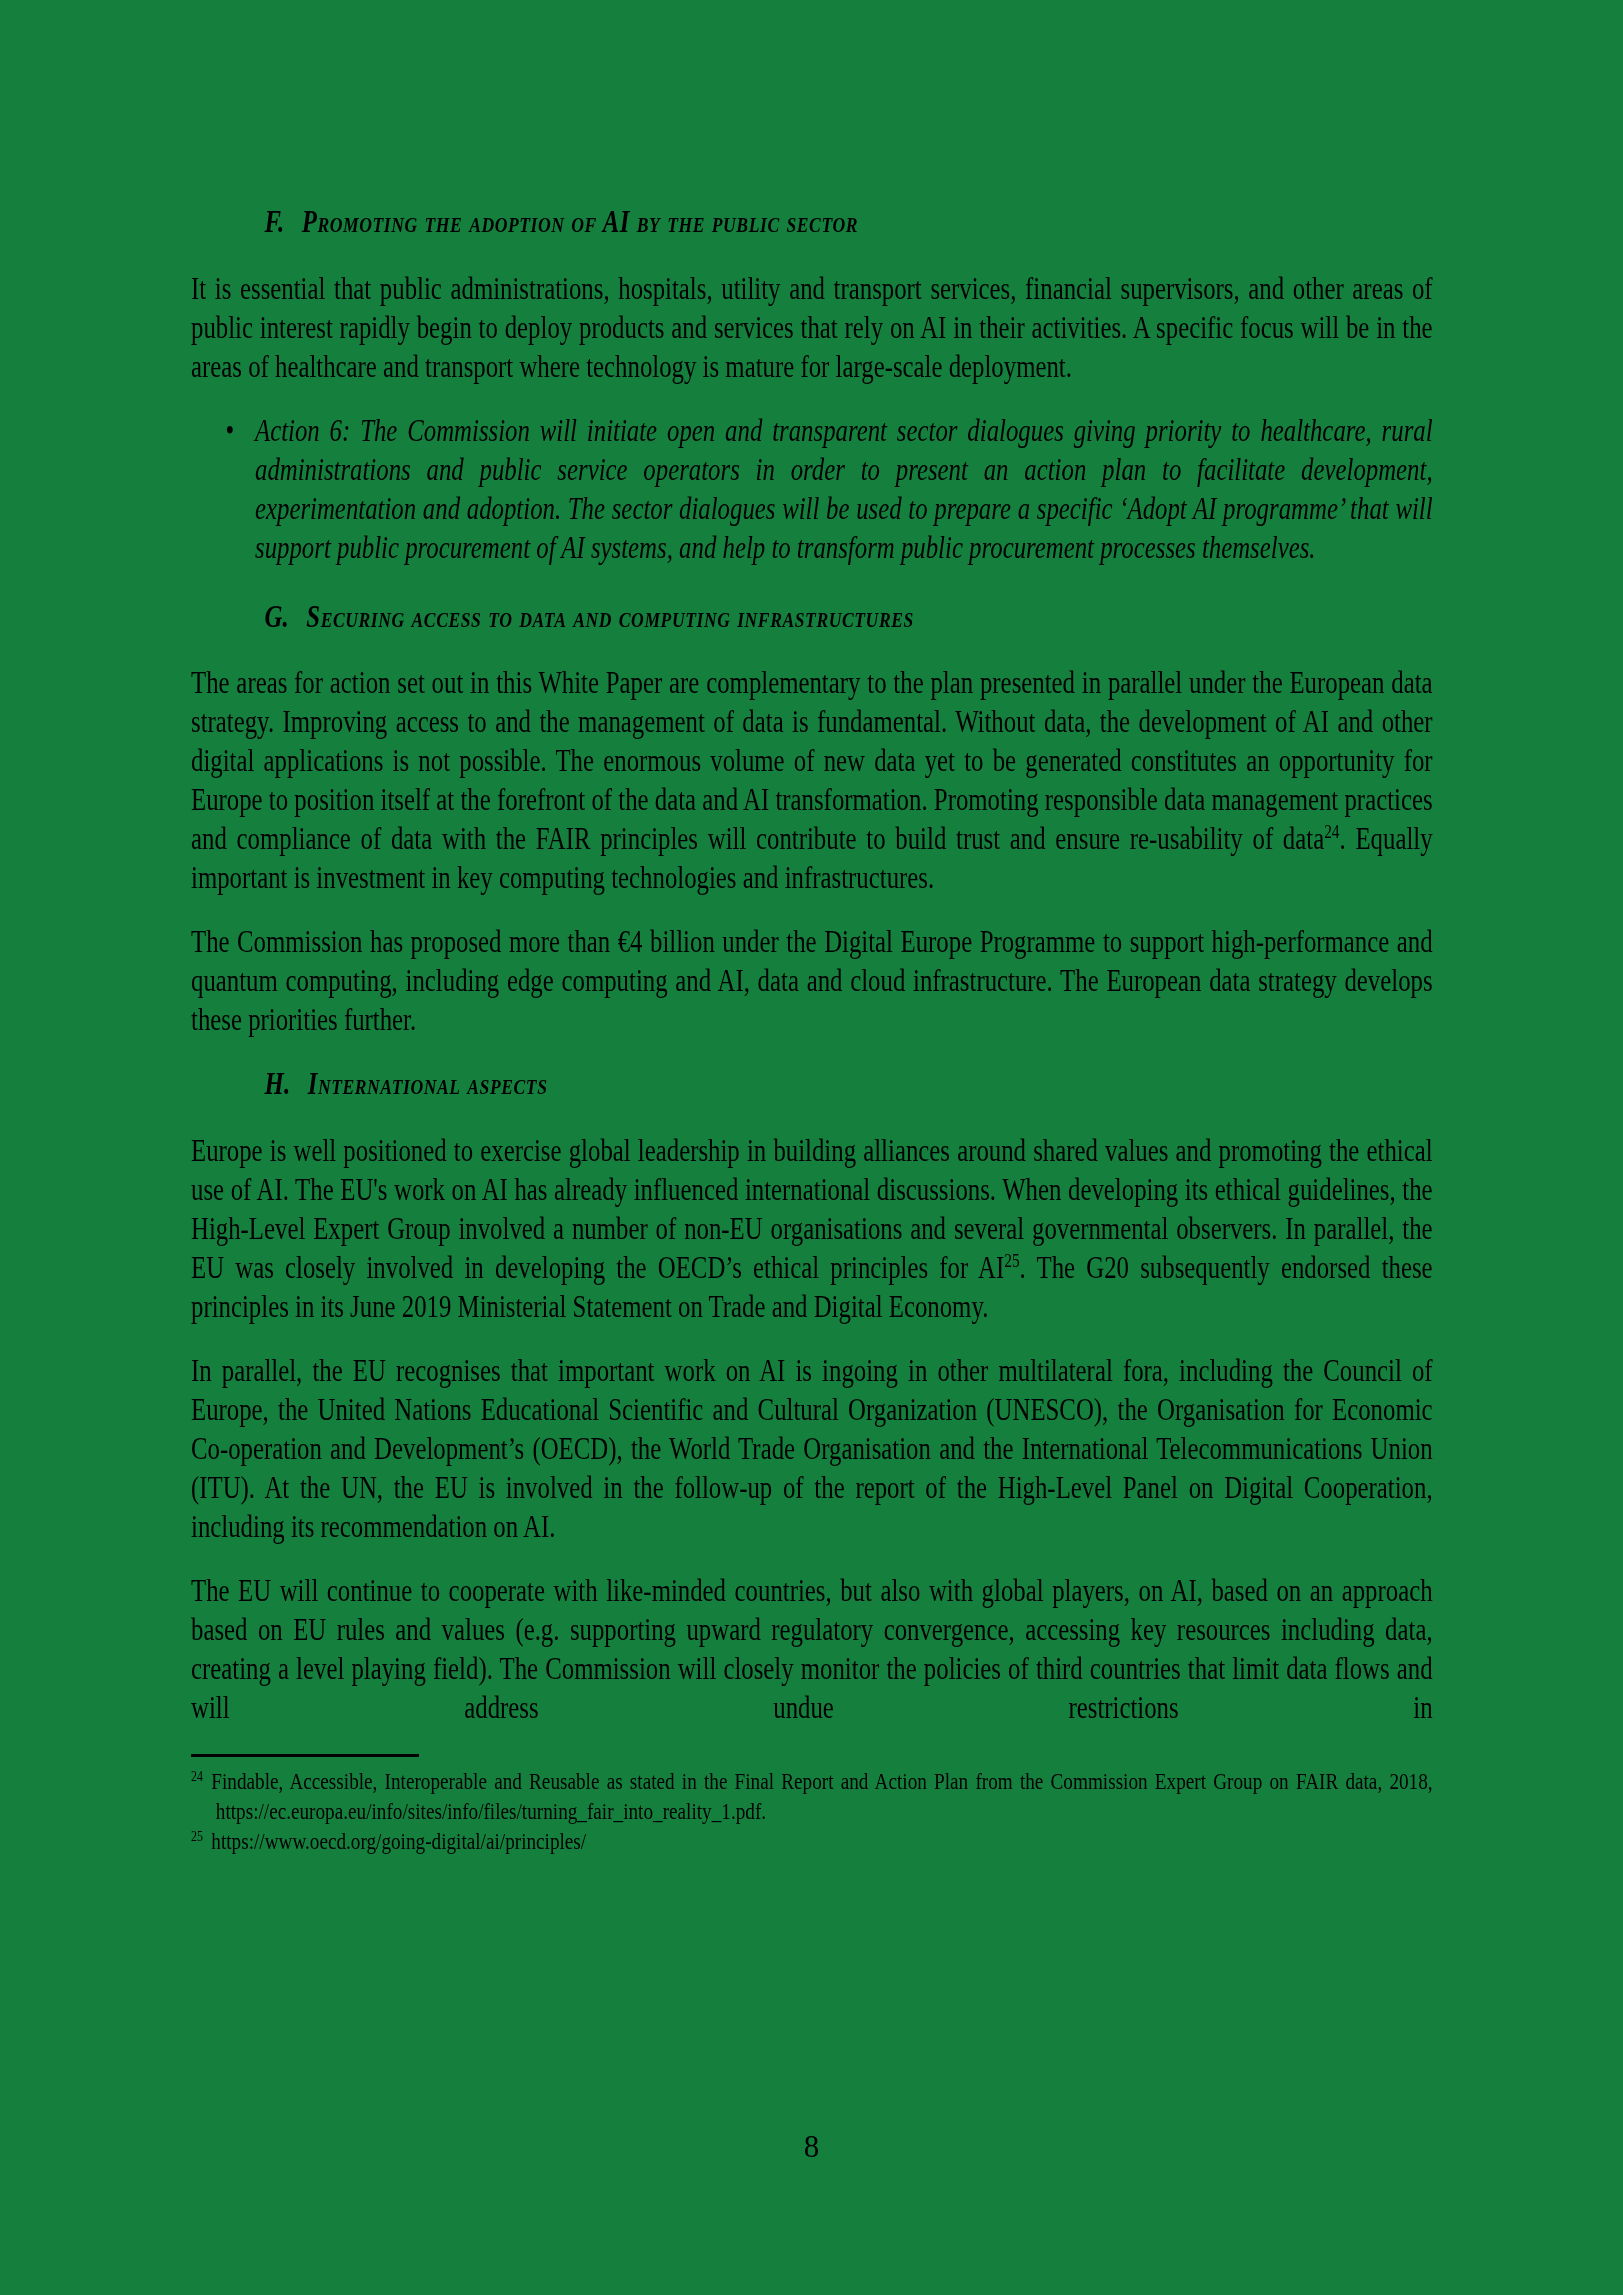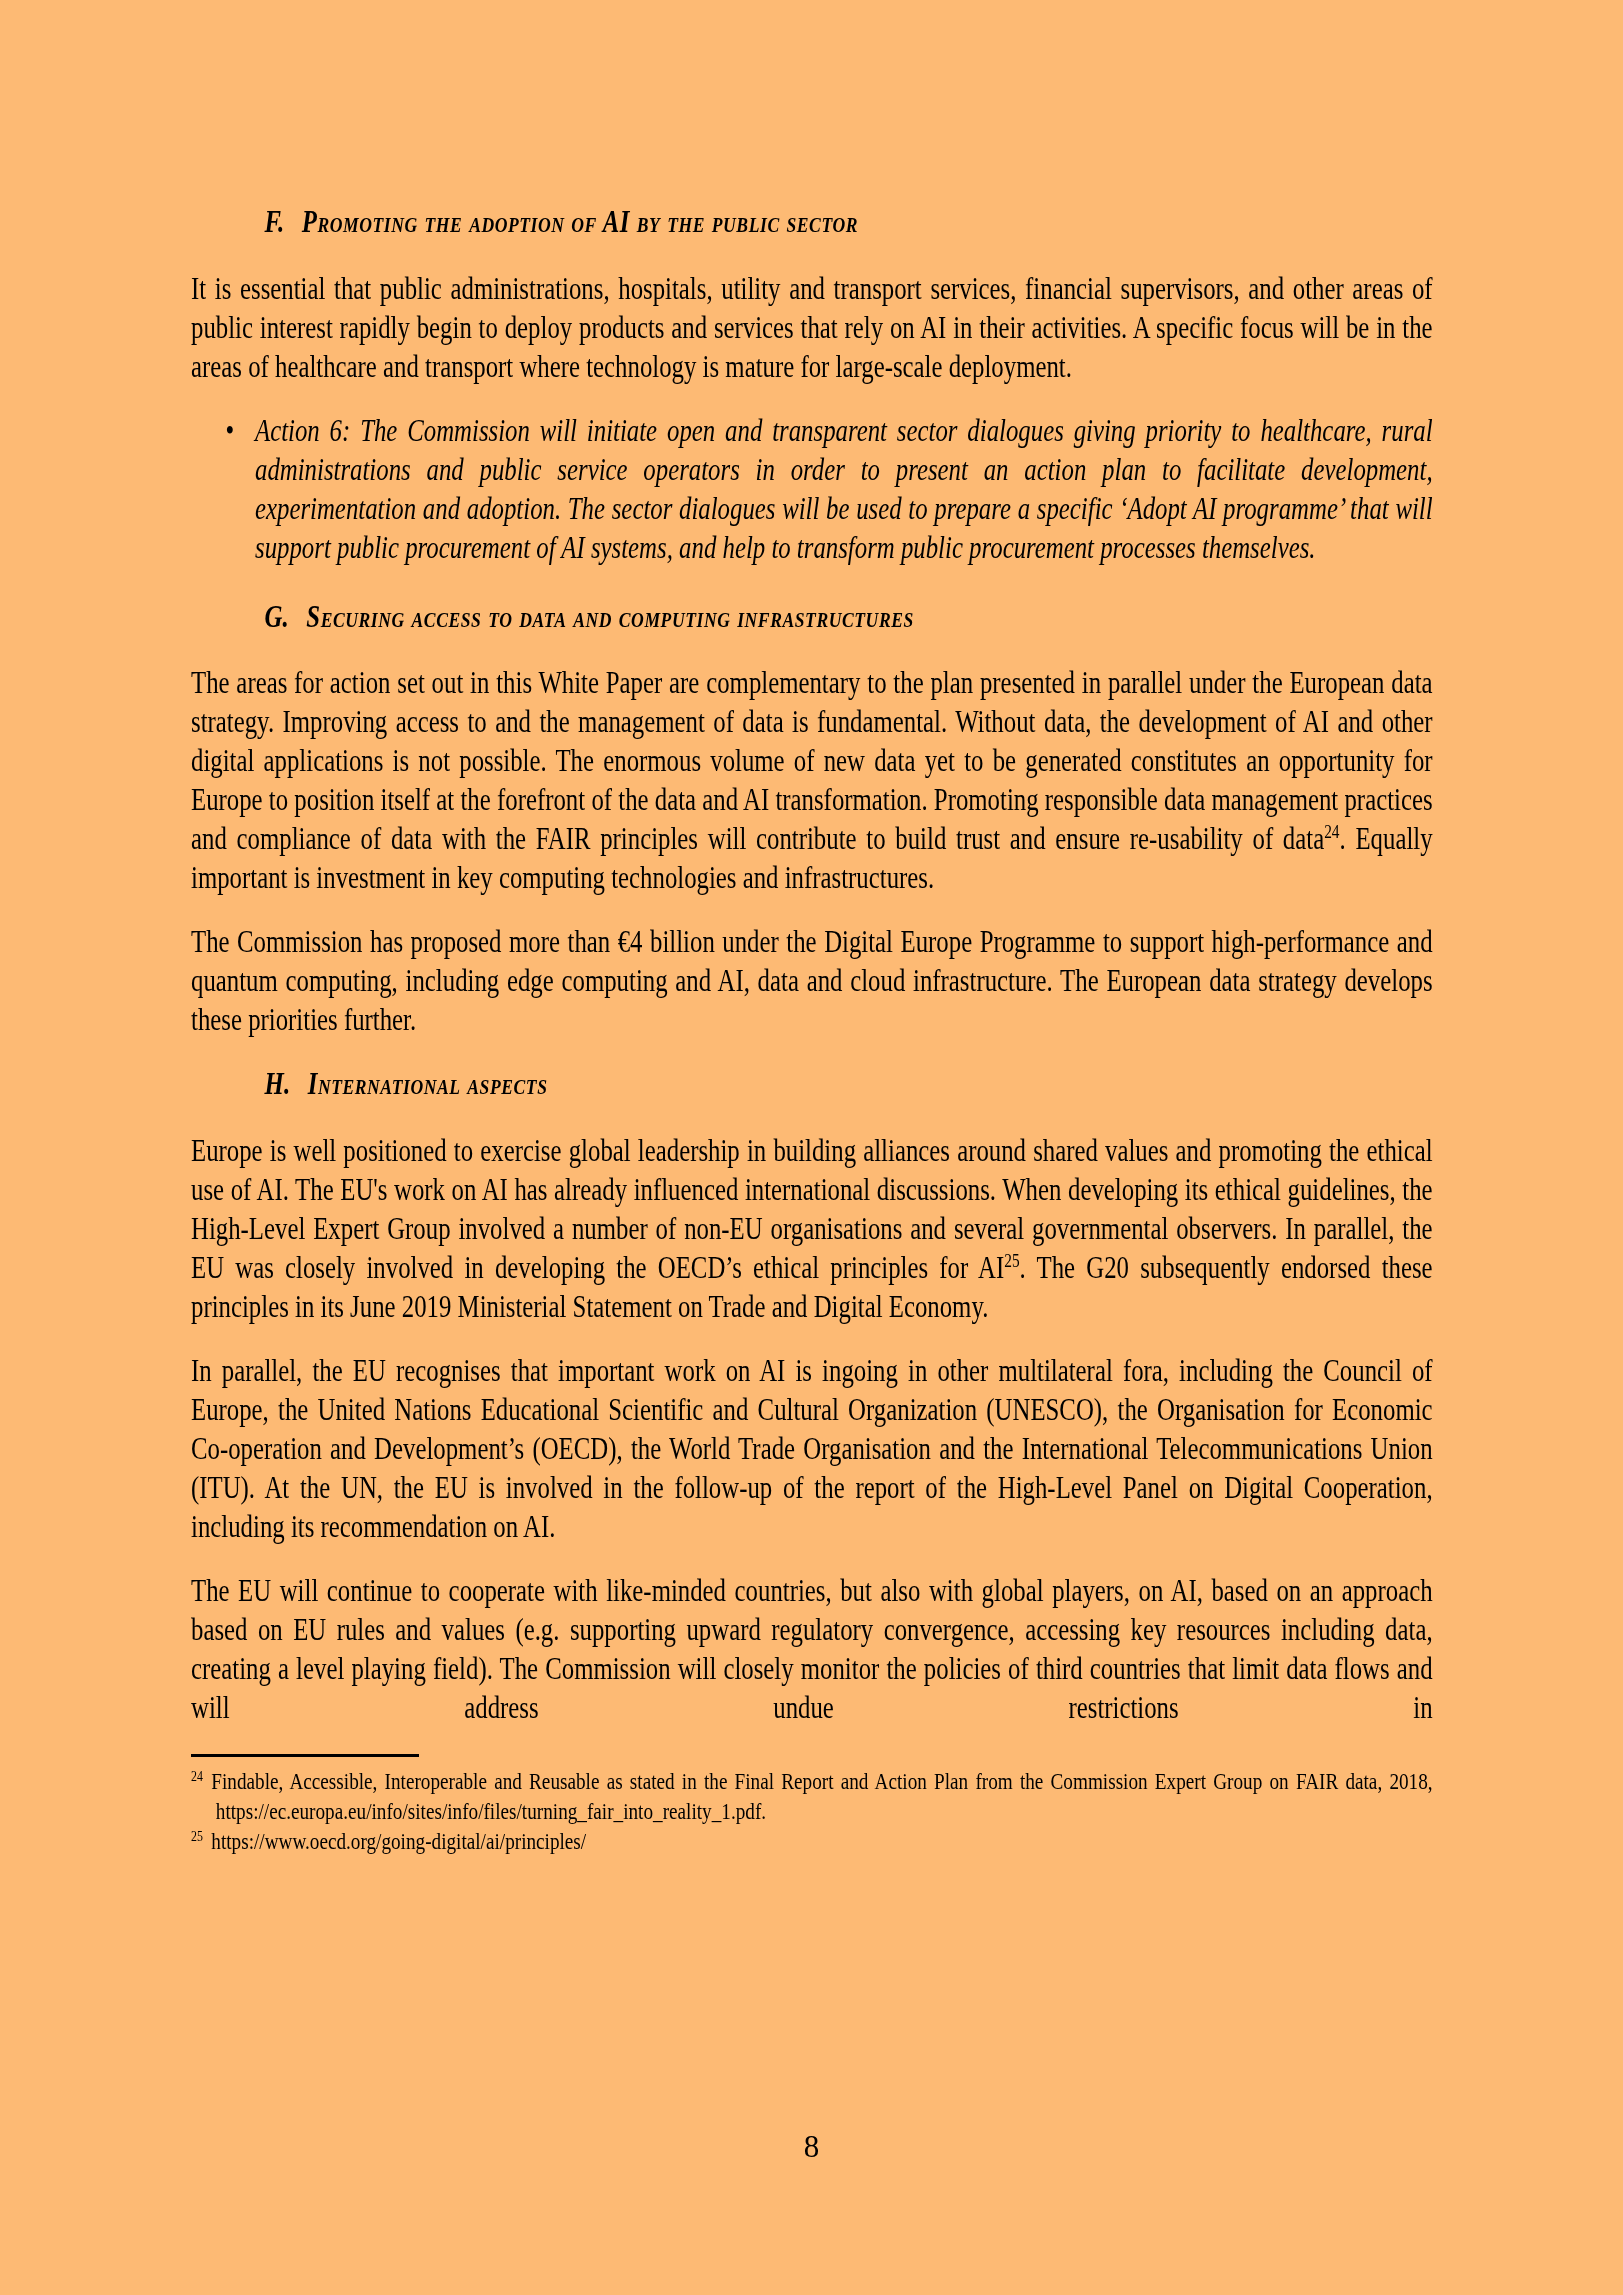--- a/index.html
+++ b/index.html
@@ -1,20 +1,20 @@
 <!DOCTYPE html>
 <html style="font-size:10.5px"><head>
 <meta charset="utf-8">
 <style>
   html, body { margin: 0; padding: 0; background: #888; }
   .page {
     position: relative;
     width: 1623px;
     height: 2295px;
-    background: #fdba74;
+    background: #15803d;
     color: #000000;
     font-family: "Liberation Serif", "DejaVu Serif", serif;
     overflow: hidden;
   }
   
   .column {
     position: absolute;
     left: 191px;
     top: 202px;
     width: 1552px;

